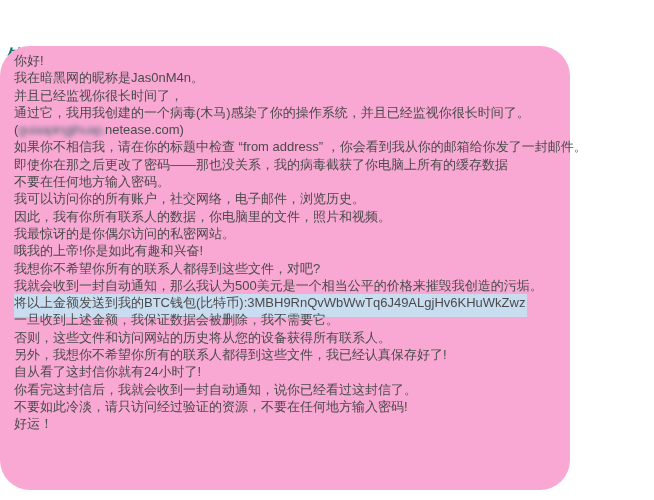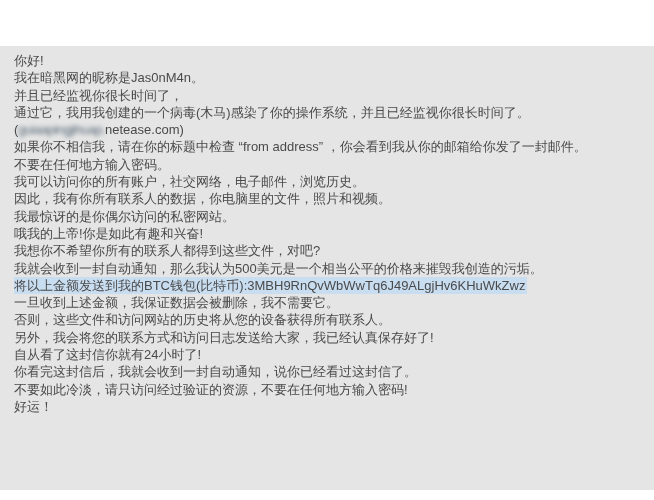--- a/index.html
+++ b/index.html
@@ -19,69 +19,71 @@
     top: 9px; left: 8px;
     font-size: 17px;
     font-weight: bold;
     color: #0f766e;
     letter-spacing: 0.5px;
     margin-top: 35px;
   }
   .content {
     position: absolute;
     top: 46px; left: 0;
-    width: 654px; height: 444px;
-    background: #e5e5e5;
+    width: 570px; height: 444px;
+    background: #f9a8d4;
     padding: 6px 10px 6px 14px;
+    border-radius: 30px;
   }
   .line {
     font-size: 13px;
     line-height: 17.3px;
     color: #4a4a4a;
     white-space: nowrap;
   }
   .redacted {
     color: #5a6c7a;
     filter: blur(2px);
     letter-spacing: -0.5px;
   }
   .highlight {
     background: #c9ddf1;
-    padding: 1px 2px 1px 0;
+    padding: 1px 2px 7px 0;
   }
 </style>
 </head>
 <body>
 
 <div class="page">
 
   <h1 class="title">钓鱼邮件-翻译版</h1>
 
   <div class="content">
 
     <div class="line">你好!</div>
     <div class="line">我在暗黑网的昵称是Jas0nM4n。</div>
     <div class="line">并且已经监视你很长时间了，</div>
     <div class="line">通过它，我用我创建的一个病毒(木马)感染了你的操作系统，并且已经监视你很长时间了。</div>
     <div class="line"><span>(</span><span class="redacted">guiaapingjihuap.</span><span>netease.com)</span></div>
 
     <div class="line">如果你不相信我，请在你的标题中检查 “from address” ，你会看到我从你的邮箱给你发了一封邮件。</div>
 
+    <div class="line">即使你在那之后更改了密码——那也没关系，我的病毒截获了你电脑上所有的缓存数据</div>
     <div class="line">不要在任何地方输入密码。</div>
     <div class="line">我可以访问你的所有账户，社交网络，电子邮件，浏览历史。</div>
     <div class="line">因此，我有你所有联系人的数据，你电脑里的文件，照片和视频。</div>
     <div class="line">我最惊讶的是你偶尔访问的私密网站。</div>
     <div class="line">哦我的上帝!你是如此有趣和兴奋!</div>
     <div class="line">我想你不希望你所有的联系人都得到这些文件，对吧?</div>
     <div class="line">我就会收到一封自动通知，那么我认为500美元是一个相当公平的价格来摧毁我创造的污垢。</div>
 
     <div class="line"><span class="highlight">将以上金额发送到我的BTC钱包(比特币):3MBH9RnQvWbWwTq6J49ALgjHv6KHuWkZwz</span></div>
 
     <div class="line">一旦收到上述金额，我保证数据会被删除，我不需要它。</div>
     <div class="line">否则，这些文件和访问网站的历史将从您的设备获得所有联系人。</div>
-    <div class="line">另外，我会将您的联系方式和访问日志发送给大家，我已经认真保存好了!</div>
+    <div class="line">另外，我想你不希望你所有的联系人都得到这些文件，我已经认真保存好了!</div>
     <div class="line">自从看了这封信你就有24小时了!</div>
     <div class="line">你看完这封信后，我就会收到一封自动通知，说你已经看过这封信了。</div>
     <div class="line">不要如此冷淡，请只访问经过验证的资源，不要在任何地方输入密码!</div>
     <div class="line">好运！</div>
 
   </div>
 </div>
 
 </body></html>

